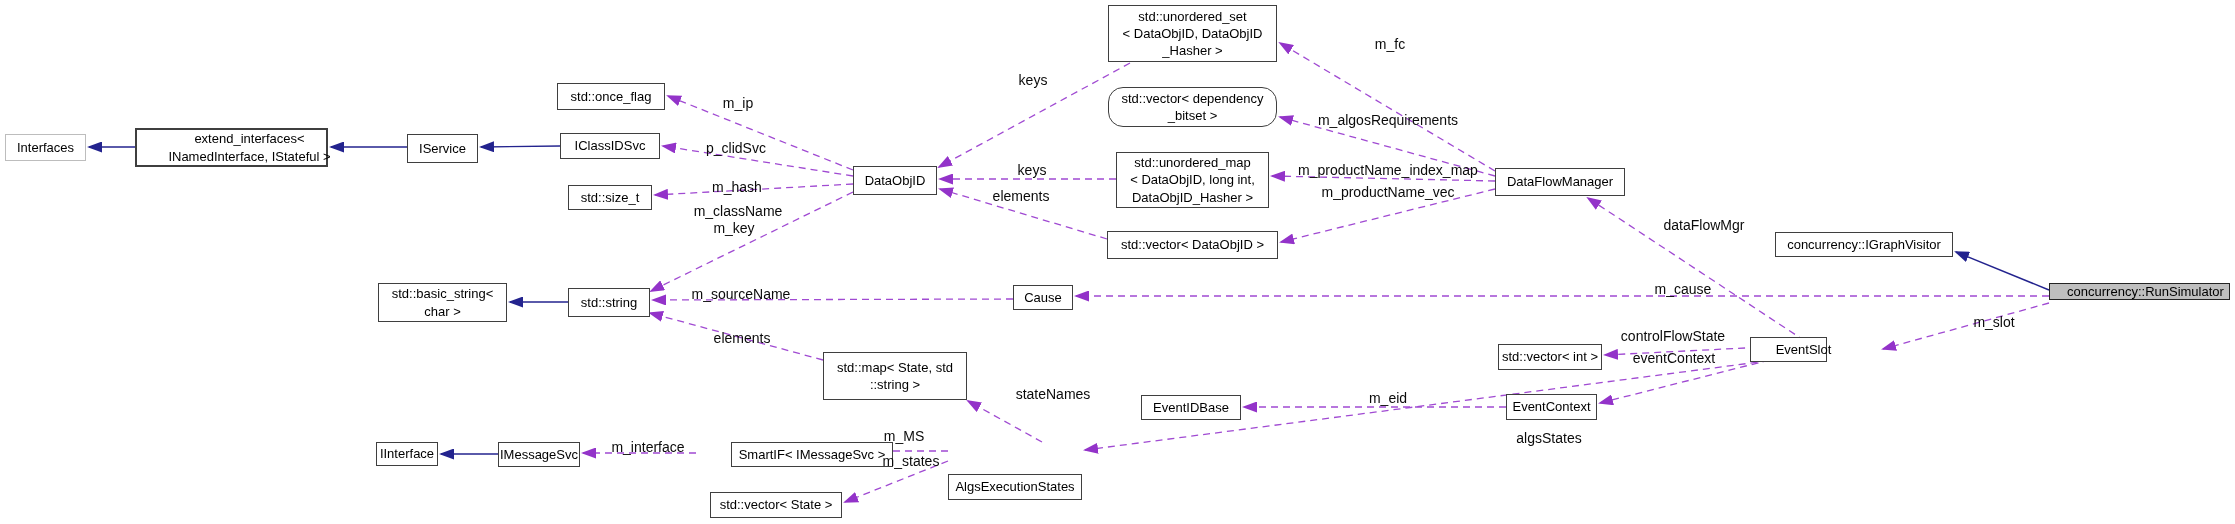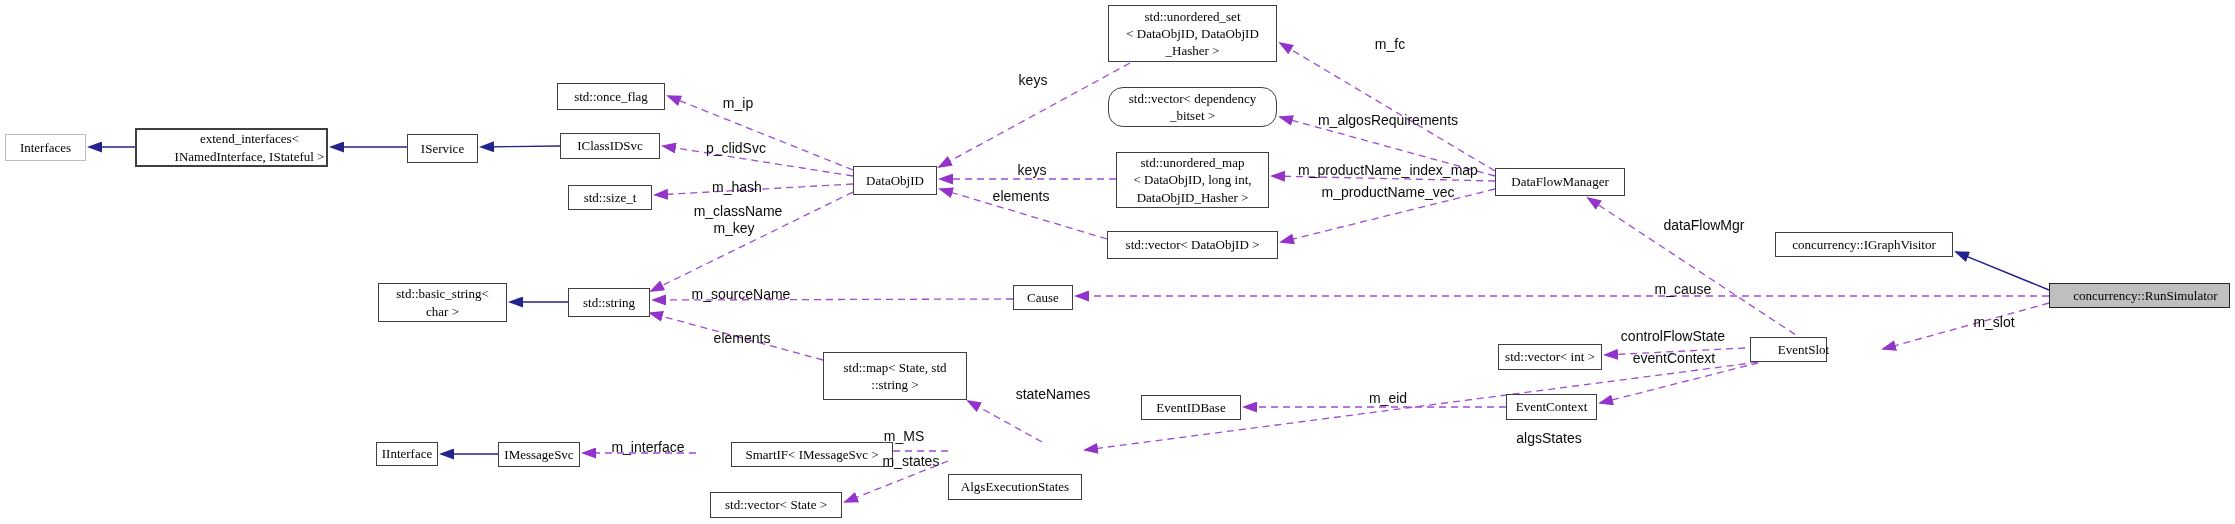--- a/index.html
+++ b/index.html
@@ -7,21 +7,21 @@
     position:relative;width:2235px;height:524px;background:#ffffff;
     font-family:"Liberation Sans",sans-serif;overflow:hidden;
   }
   #edges{position:absolute;left:0;top:0;width:2235px;height:524px;}
   .edge-dashed{stroke:#a04ad2;stroke-width:1.3;fill:none;stroke-dasharray:7 5;}
   .edge-solid{stroke:#23238e;stroke-width:1.4;fill:none;}
   .node{
     position:absolute;box-sizing:border-box;background:#ffffff;
     border:1.5px solid #3f3f3f;color:#000;
     display:flex;flex-direction:column;justify-content:center;align-items:center;
-    font-size:13px;line-height:1.32;text-align:center;z-index:2;font-family:Liberation Serif, serif;
+    font-size:13px;line-height:1.32;text-align:center;z-index:2;
   }
   .node span{display:block;white-space:nowrap;}
   .node.muted{border-color:#bdbdbd;}
   .node.selected{background:#bfbfbf;border-color:#242424;}
   .node.bold{border-width:2px;padding-left:36px;}
   .elabel{
     position:absolute;transform:translate(-50%,-50%);
     font-size:14px;color:#0a0a0a;white-space:nowrap;z-index:3;
   }
 </style>
@@ -110,21 +110,21 @@
       </div>
       <div class="node" style="left: 1107px; top: 231px; width: 171px; height: 28px;">
         <span>std::vector&lt; DataObjID &gt;</span>
       </div>
       <div class="node" style="left: 1495px; top: 168px; width: 130px; height: 28px;">
         <span>DataFlowManager</span>
       </div>
       <div class="node" style="left: 1775px; top: 232px; width: 178px; height: 25px;">
         <span>concurrency::IGraphVisitor</span>
       </div>
-      <div class="node selected" style="left: 2049px; top: 283px; width: 181px; height: 25px; padding-left: 12px;">
+      <div class="node selected" style="left: 2049px; top: 283px; width: 181px; height: 17px; padding-left: 12px;">
         <span>concurrency::RunSimulator</span>
       </div>
       <div class="node" style="left: 378px; top: 283px; width: 129px; height: 39px;">
         <span>std::basic_string&lt;</span>
         <span>char &gt;</span>
       </div>
       <div class="node" style="left: 568px; top: 288px; width: 82px; height: 29px;">
         <span>std::string</span>
       </div>
       <div class="node" style="left: 1013px; top: 285px; width: 60px; height: 25px;">

